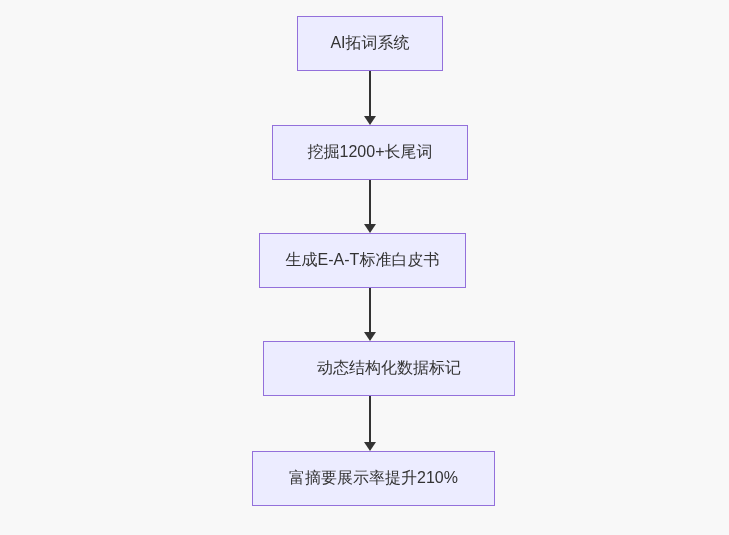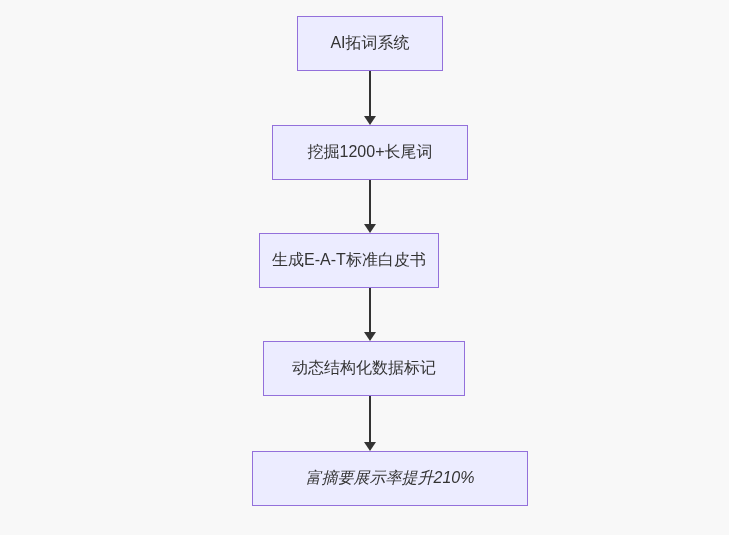--- a/index.html
+++ b/index.html
@@ -28,23 +28,23 @@
     color: var(--text-color, #333333);
     font-size: 16px;
     display: flex;
     align-items: center;
     justify-content: center;
     text-align: center;
     white-space: nowrap;
   }
   .node1 { left: 297px; top: 16px;  width: 146px; }
   .node2 { left: 272px; top: 125px; width: 196px; align-items: center; }
-  .node3 { left: 259px; top: 233px; width: 180px; }
-  .node4 { left: 263px; top: 341px; width: 202px; }
-  .node5 { left: 252px; top: 451px; width: 276px; font-style: italic; }
+  .node3 { left: 259px; top: 233px; width: 207px; }
+  .node4 { left: 263px; top: 341px; width: 252px; }
+  .node5 { left: 252px; top: 451px; width: 243px; }
 
   .edge {
     position: absolute;
     left: 369px;
     width: 2px;
     background: var(--arrow-color, #333333);
   }
   .edge1 { top: 71px;  height: 45px; }
   .edge2 { top: 180px; height: 44px; }
   .edge3 { top: 288px; height: 44px; }

